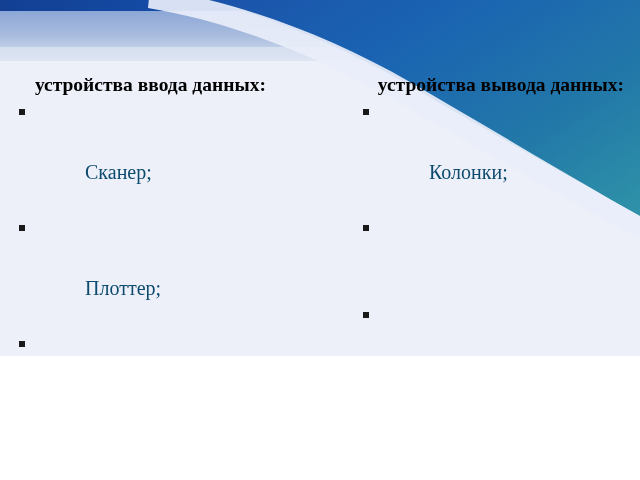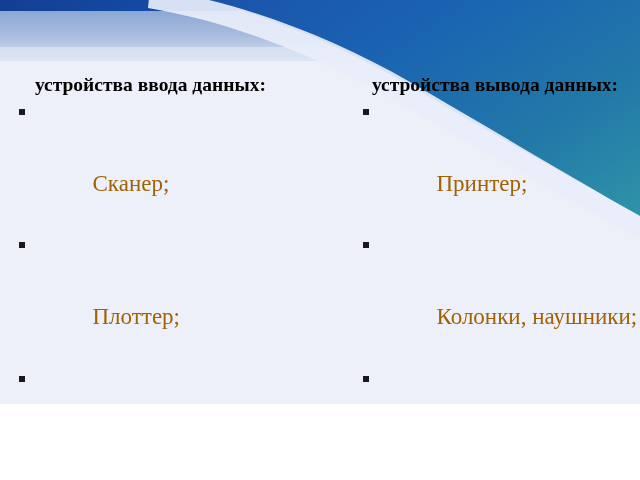--- a/index.html
+++ b/index.html
@@ -6,21 +6,21 @@
     margin: 0;
     padding: 0;
     width: 640px;
     height: 480px;
     overflow: hidden;
   }
 
   #slide {
     position: relative;
     width: 640px;
-    height: 404px;
+    height: 356px;
     background: #edf0f8;
     font-family: "Liberation Serif", "DejaVu Serif", serif;
     overflow: hidden;
   }
 
   #bg-svg {
     position: absolute;
     left: 0;
     top: 0;
     width: 640px;
@@ -59,35 +59,35 @@
     margin: 0 0 3px 0;
     white-space: pre-wrap;
   }
 
   #heading-input {
     text-align: left;
     padding-left: 12px;
   }
 
   #heading-output {
-    text-align: center;
+    text-align: right;
     padding: 0 6px;
   }
 
   .bullet-list {
     list-style: none;
     margin: 0;
     padding: 0;
   }
 
   .bullet-list li {
     position: relative;
-    font-size: 23px;
+    font-size: 20px;
     line-height: 1.455;
-    color: #a16207;
+    color: #0c4a6e;
     padding-left: 17px;
     white-space: pre;
   }
 
   .bullet-list li .sq {
     position: absolute;
     left: 1px;
     top: 9px;
     width: 6px;
     height: 6px;
@@ -197,25 +197,24 @@
       </ul>
     </div>
 
     <div class="column" id="col-output">
 
       <div class="col-heading" id="heading-output">устройства вывода данных:</div>
 
       <ul class="bullet-list" id="list-output">
         <li>
           <span class="sq"></span>
-          <span>Принтер;</span>
-        </li>
-        <li>
-          <span class="sq"></span>
-          <span>Колонки, наушники;</span>
+          <span>Колонки;</span>
+        </li>
+        <li>
+          <span class="sq"></span>
         </li>
         <li>
           <span class="sq"></span>
           <span>Плоттер;</span>
         </li>
 
       </ul>
     </div>
 
   </div>

